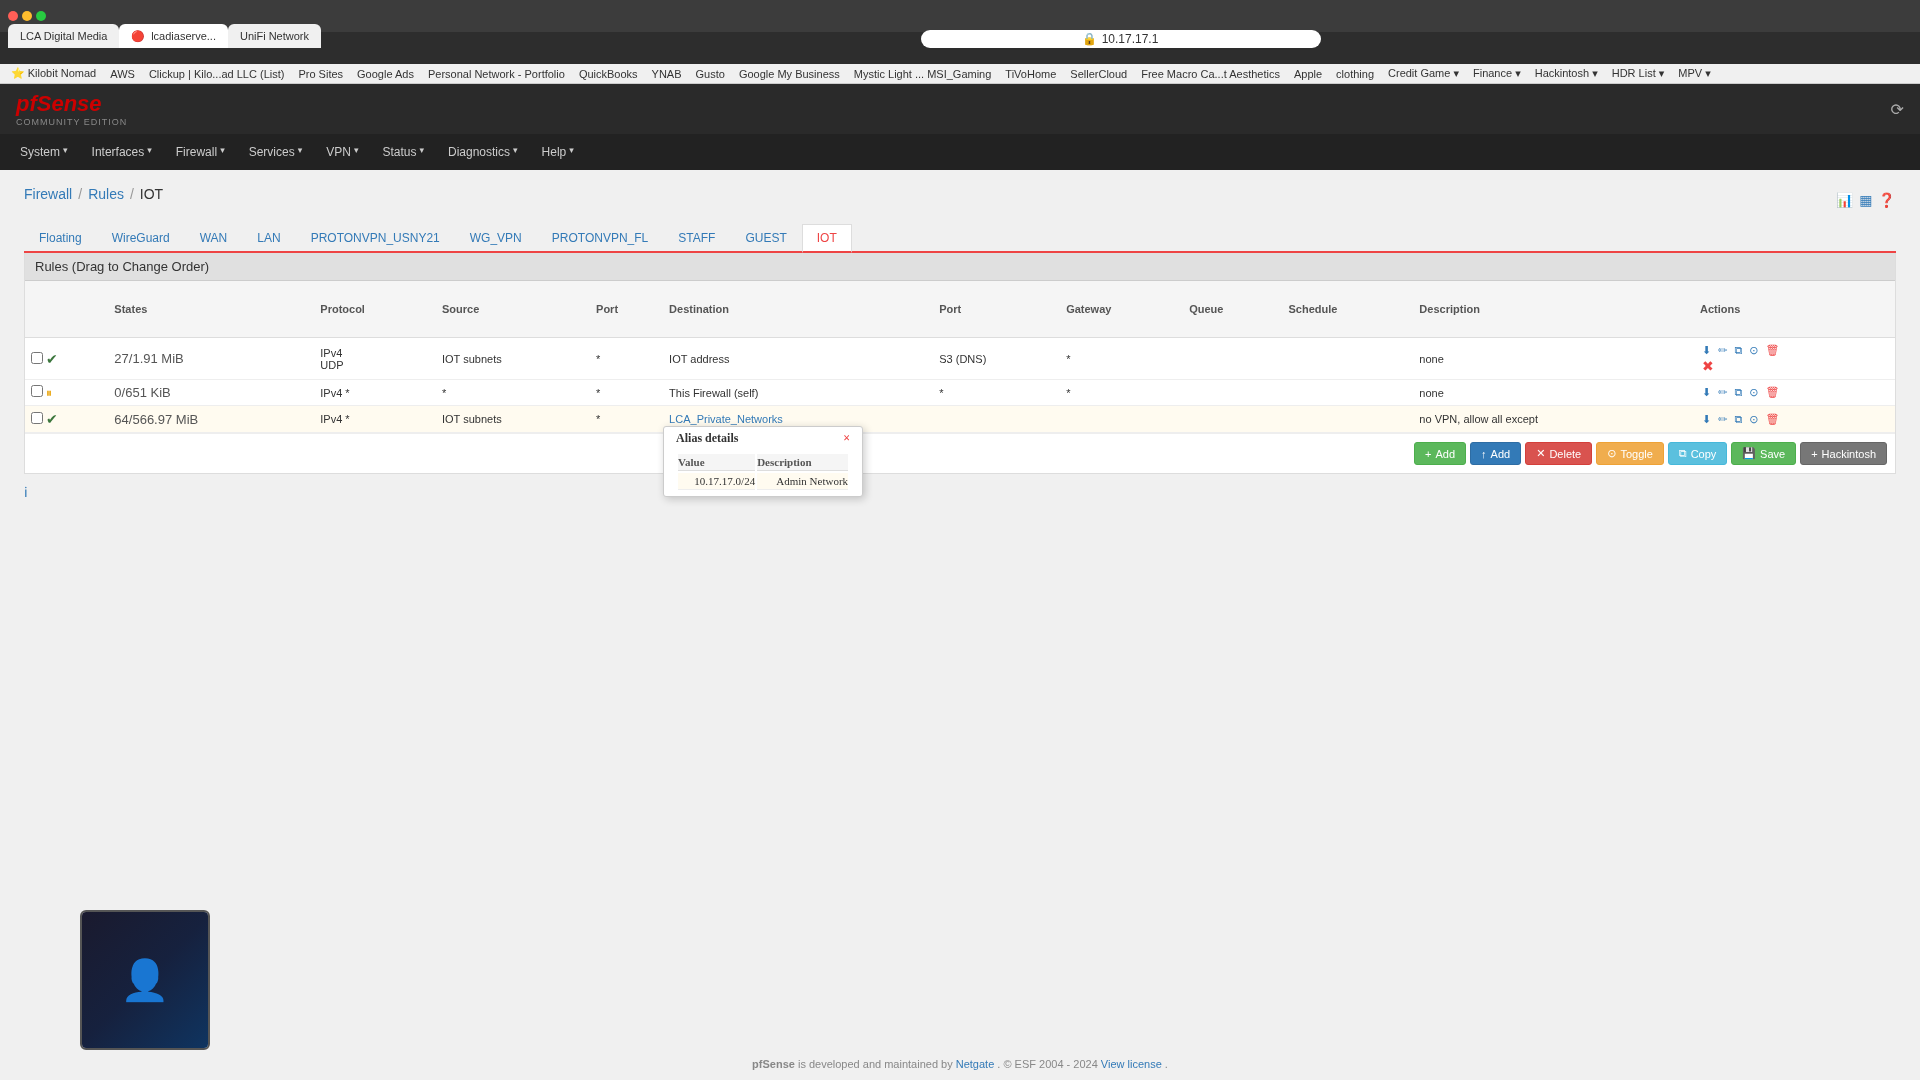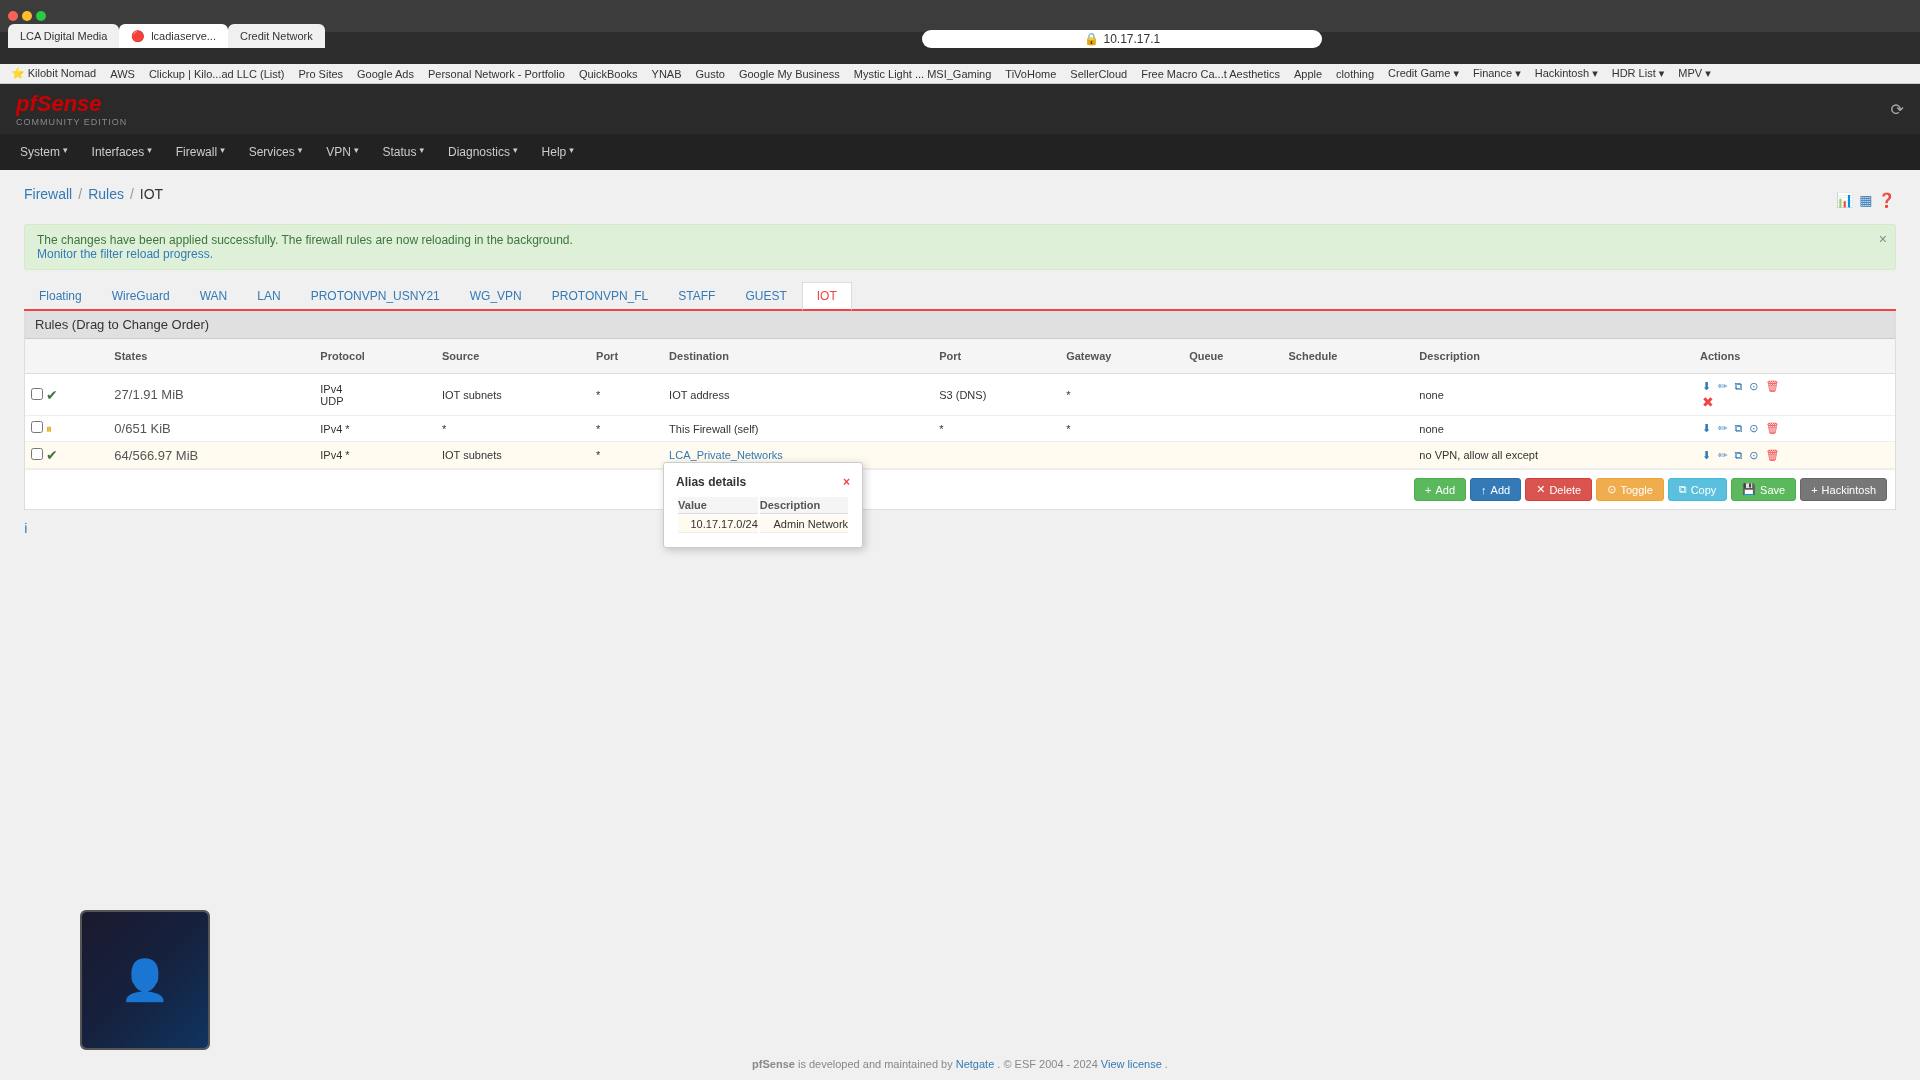--- a/index.html
+++ b/index.html
@@ -48,42 +48,42 @@
     
     .tabs-bar { display: flex; gap: 0; border-bottom: 2px solid #e44; margin-bottom: 0; }
     .tab { padding: 6px 14px; font-size: 12px; cursor: pointer; color: #337ab7; border: 1px solid transparent; border-bottom: none; margin-bottom: -2px; }
     .tab.active { background: #fff; border-color: #ddd #ddd transparent; color: #555; font-weight: 500; border-bottom: 2px solid #fff; }
     .tab.active-red { color: #e44; border-bottom: 2px solid #e44; }
 
     
     .rules-container { background: #fff; border: 1px solid #ddd; border-top: none; }
     .rules-title { background: #e0e0e0; padding: 6px 10px; font-size: 13px; font-weight: 500; border-bottom: 1px solid #ccc; }
     .rules-table { width: 100%; border-collapse: collapse; font-size: 11px; }
-    .rules-table th { background: #f5f5f5; padding: 11px 6px; text-align: left; border-bottom: 1px solid #ddd; font-weight: 600; font-size: 11px; color: #555; }
+    .rules-table th { background: #f5f5f5; padding: 22px 6px; text-align: left; border-bottom: 1px solid #ddd; font-weight: 600; font-size: 11px; color: #555; }
     .rules-table td { padding: 5px 6px; border-bottom: 1px solid #eee; vertical-align: middle; }
     .badge-green { color: #3c763d; font-size: 14px; }
     .badge-orange { color: #e8a000; font-size: 14px; }
     .state-text { font-size: 13px; color: #555; }
     .action-icons { display: flex; gap: 3px; align-items: center; }
     .action-icon { color: #337ab7; cursor: pointer; font-size: 11px; padding: 1px 2px; }
     .action-icon.red { color: #e44; }
 
     
     .bottom-buttons { display: flex; gap: 4px; padding: 8px; background: #fff; border-top: 1px solid #eee; justify-content: flex-end; }
     .btn { padding: 4px 10px; font-size: 11px; border-radius: 3px; border: 1px solid transparent; cursor: pointer; font-weight: 500; display: flex; align-items: center; gap: 4px; }
     .btn-add { background: #5cb85c; color: #fff; border-color: #4cae4c; }
     .btn-add2 { background: #337ab7; color: #fff; border-color: #2e6da4; }
     .btn-delete { background: #d9534f; color: #fff; border-color: #d43f3a; }
     .btn-toggle { background: #f0ad4e; color: #fff; border-color: #eea236; }
     .btn-copy { background: #5bc0de; color: #fff; border-color: #46b8da; }
     .btn-save { background: #5cb85c; color: #fff; border-color: #4cae4c; }
     .btn-sep { background: #777; color: #fff; border-color: #666; }
 
     
-    .alias-tooltip { position: absolute; background: #fff; border: 1px solid #ccc; border-radius: 3px; padding: 12px 12px; box-shadow: 2px 2px 8px rgba(0,0,0,0.2); z-index: 100; min-width: 200px; font-size: 11px; }
+    .alias-tooltip { position: absolute; background: #fff; border: 1px solid #ccc; border-radius: 3px; padding: 4px 12px; box-shadow: 2px 2px 8px rgba(0,0,0,0.2); z-index: 100; min-width: 200px; font-size: 11px; font-family: Liberation Serif, serif; }
     .alias-tooltip .title { font-weight: bold; margin-bottom: 6px; font-size: 12px; }
     .alias-tooltip .close-btn { float: right; cursor: pointer; color: #e44; font-weight: bold; }
     .alias-tooltip table { width: 100%; }
     .alias-tooltip th { font-weight: 600; padding: 2px 8px 2px 0; }
     .alias-tooltip td { padding: 2px 0; text-align: right; }
 
     
     .info-icon { color: #337ab7; font-size: 14px; margin-top: 8px; display: inline-block; }
 
     
@@ -120,21 +120,21 @@
 
 <div class="browser-tabs">
   <div class="browser-tab">
     <span>LCA Digital Media</span>
   </div>
   <div class="browser-tab active">
     <span>🔴</span>
     <span>lcadiaserve...</span>
   </div>
   <div class="browser-tab">
-    <span>Credit Network</span>
+    <span>UniFi Network</span>
   </div>
   <div style="flex:1; display:flex; align-items:center; padding-left:8px;">
     <div class="address-bar">
       <span>🔒</span>
       <span style="margin-left:4px;">10.17.17.1</span>
     </div>
   </div>
 </div>
 
 <div class="bookmarks-bar">
@@ -217,26 +217,20 @@
       <span class="current">IOT</span>
     </div>
     <div class="breadcrumb-icons">
       <span class="breadcrumb-icon">📊</span>
       <span class="breadcrumb-icon">▦</span>
       <span class="breadcrumb-icon" style="color:#e44;">❓</span>
     </div>
   </div>
 
   
-  <div class="alert-success">
-    <span>The changes have been applied successfully. The firewall rules are now reloading in the background.</span>
-    <br>
-    <a href="#" class="alert-link">Monitor the filter reload progress.</a>
-    <span class="alert-close">×</span>
-  </div>
 
   
   <div class="tabs-bar">
     <div class="tab">Floating</div>
     <div class="tab">WireGuard</div>
     <div class="tab">WAN</div>
     <div class="tab">LAN</div>
     <div class="tab">PROTONVPN_USNY21</div>
     <div class="tab">WG_VPN</div>
     <div class="tab">PROTONVPN_FL</div>

